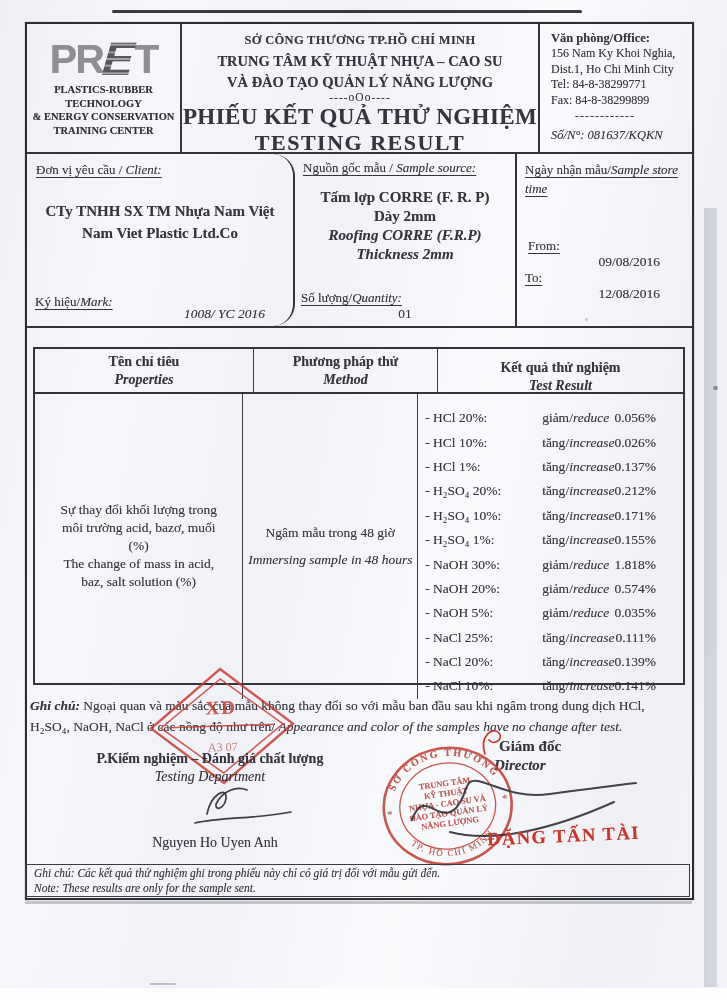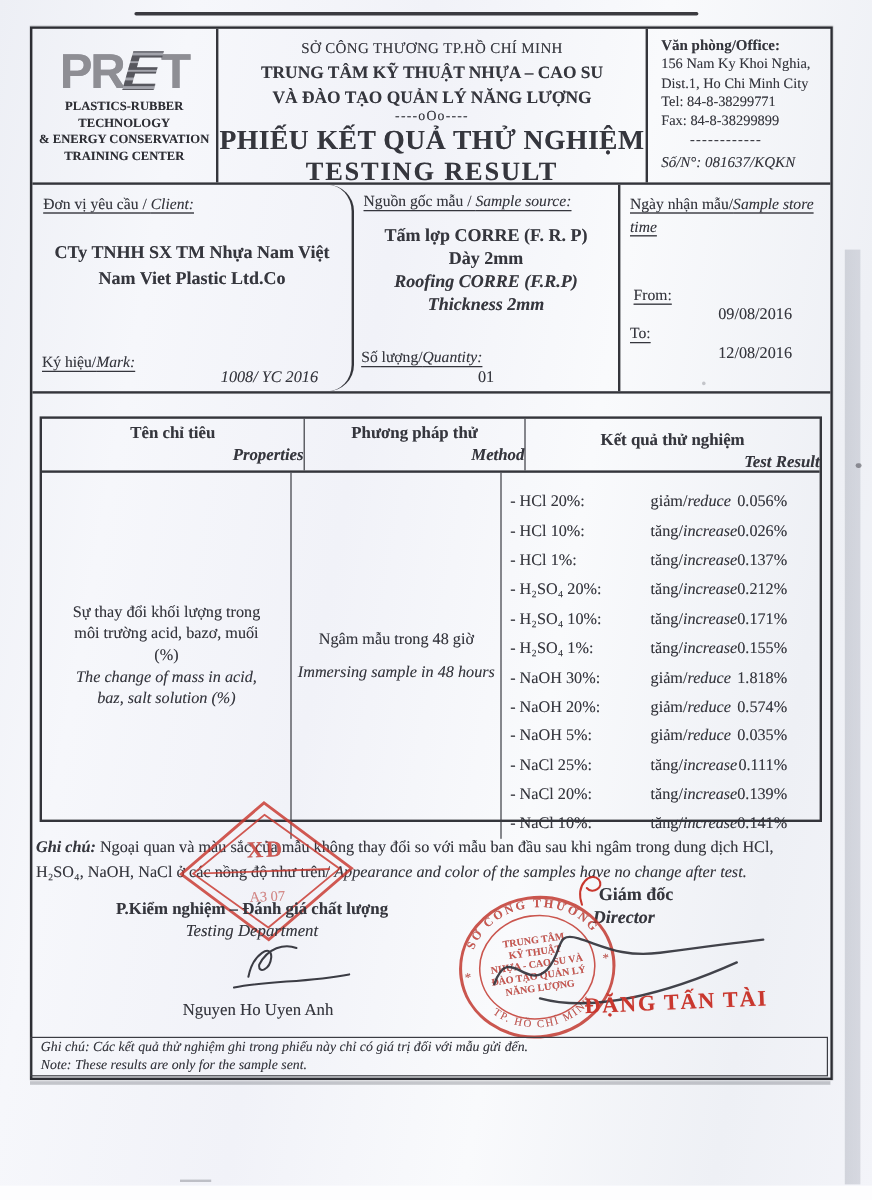--- a/index.html
+++ b/index.html
@@ -20,21 +20,21 @@
   .cell-sample{width:220px;border-right:2px solid #34353b;position:relative;}
   .cell-date{flex:1;position:relative;}
   
   .brand{margin-top:13px;font-family:"Liberation Sans","DejaVu Sans",sans-serif;font-weight:bold;font-size:41px;line-height:40px;color:#8e8e94;letter-spacing:-2px;}
   .brand-e{display:inline-block;transform:skewX(-16deg) translateY(2px);color:#717177;
     background:repeating-linear-gradient(to bottom,#717177 0 5px,#eceef4 5px 7px);
     -webkit-background-clip:text;background-clip:text;-webkit-text-fill-color:transparent;
     font-size:47px;margin:0 1px;}
   .logo-lines{margin-top:4px;font-weight:bold;font-size:10.5px;line-height:13.5px;color:#2d2e34;}
   
-  .org-dept{margin-top:9px;font-size:12.5px;letter-spacing:.3px;}
+  .org-dept{margin-top:9px;font-size:12.5px;letter-spacing:.3px;font-weight:bold;}
   .org-l1{margin-top:5px;font-size:14.5px;font-weight:bold;}
   .org-l2{margin-top:4px;font-size:14.5px;font-weight:bold;}
   .org-div{font-size:11.5px;letter-spacing:1px;margin-top:0px;}
   .org-title{margin-top:1px;font-size:23px;font-weight:bold;letter-spacing:.4px;}
   .org-title-en{font-size:22px;font-weight:bold;letter-spacing:1.5px;}
   
   .off-label{font-size:12.5px;font-weight:bold;}
   .off-line{font-size:12px;line-height:15.5px;}
   .off-div{font-size:12px;letter-spacing:1px;margin:1px 0 4px 24px;}
   .off-no{font-size:12.5px;font-style:italic;}
@@ -53,26 +53,26 @@
   .date-lbl{position:absolute;left:8px;top:6px;width:160px;line-height:19px;}
   .from-lbl{position:absolute;left:11px;top:84px;}
   .from-val{position:absolute;right:32px;top:100px;font-size:13.5px;}
   .to-lbl{position:absolute;left:8px;top:116px;}
   .to-val{position:absolute;right:32px;top:132px;font-size:13.5px;}
   
   .rtable{position:absolute;left:33px;top:347px;width:652px;height:338px;border:2px solid #34353b;box-sizing:border-box;display:flex;flex-direction:column;background:transparent;}
   .rt-head{display:flex;height:43px;border-bottom:2px solid #34353b;}
   .rt-body{display:flex;flex:1;}
   .hc{display:flex;flex-direction:column;justify-content:center;text-align:center;font-weight:bold;font-size:14px;line-height:18px;}
-  .hc i{font-style:italic;text-align:right;}
+  .hc i{font-style:italic;}
   .c1{width:219px;border-right:1.5px solid #3b3c43;box-sizing:border-box;}
   .c2{width:184px;border-right:1.5px solid #3b3c43;box-sizing:border-box;}
   .c3{flex:1;margin-top:12px;}
   .prop-cell{display:flex;flex-direction:column;justify-content:center;text-align:center;font-size:13.5px;line-height:18px;padding:0 6px;}
-  .prop-cell .it{font-style:italic;}
+  .prop-cell .it{}
   .meth-cell{display:flex;flex-direction:column;justify-content:center;text-align:center;font-size:13.5px;}
   .meth-en{font-style:italic;margin-top:11px;}
   .rt-rows{display:flex;flex-direction:column;justify-content:center;height:100%;}
   .rt-row{display:flex;align-items:center;height:24.4px;font-size:13.5px;padding-left:7px;}
   .rt-label{width:117px;flex:none;}
   .rt-chg i{font-style:italic;}
   .rt-val{margin-left:auto;padding-right:27px;}
   
   .note{position:absolute;left:30px;top:695px;width:662px;font-size:13.5px;line-height:21px;}
   .note .bl{font-weight:bold;font-style:italic;}

